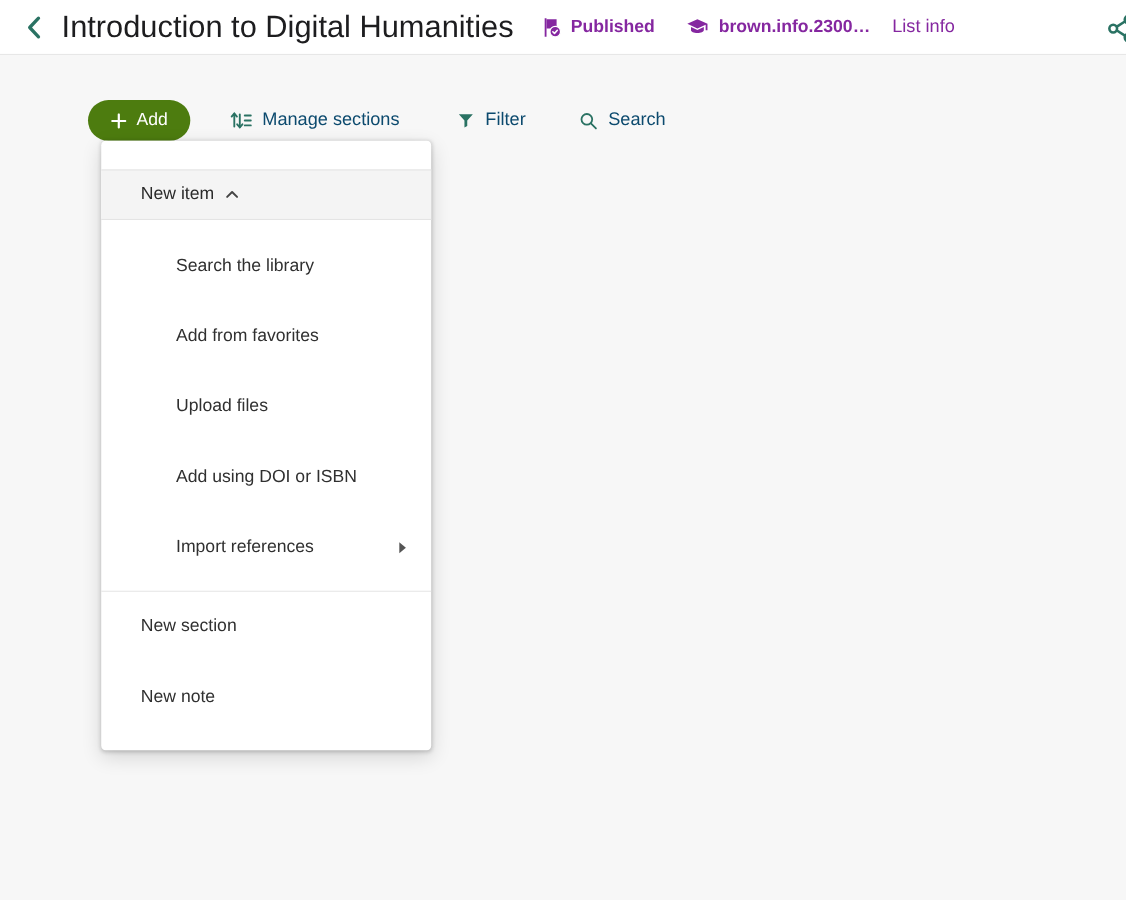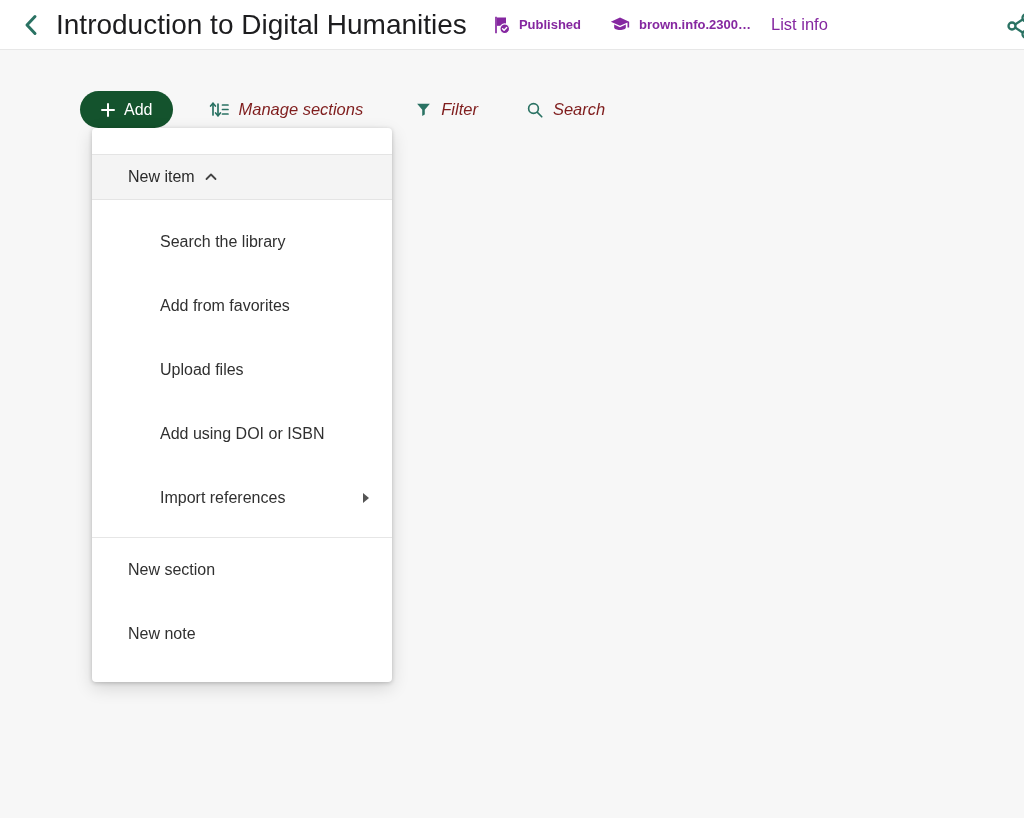--- a/index.html
+++ b/index.html
@@ -28,21 +28,21 @@
   .page-title {
     font-size: 28px;
     font-weight: 500;
     color: #1d1d1f;
     margin-left: 14px;
     white-space: nowrap;
   }
   .hdr-badge {
     display: flex; align-items: center; gap: 8px;
     color: #8527a0;
-    font-size: 13px;
+    font-size: 16px;
     font-weight: 600;
     white-space: nowrap;
     cursor: default;
   }
   .hdr-badge.clickable { cursor: pointer; }
   .badge-published { margin-left: 24px; }
   .badge-course { margin-left: 28px; }
   .list-info {
     margin-left: 20px;
     color: #8527a0;
@@ -67,39 +67,38 @@
     padding: 41px 0 0 80px;
   }
   .add-btn {
     display: inline-flex;
     align-items: center;
     gap: 9px;
     height: 37px;
     padding: 0 21px;
     border: none;
     border-radius: 19px;
-    background: #14532d;
+    background: #4d7c0f;
     color: #ffffff;
     font-family: "Liberation Sans", sans-serif;
     font-size: 16px;
     font-weight: 500;
     cursor: pointer;
   }
   .tool-link {
     display: inline-flex;
     align-items: center;
     gap: 9px;
     background: none;
     border: none;
-    color: #7f1d1d;
+    color: #0c4a6e;
     font-family: "Liberation Sans", sans-serif;
     font-size: 16.5px;
     font-weight: 500;
     cursor: pointer;
-    font-style: italic;
   }
   .tl-manage { margin-left: 36px; }
   .tl-filter { margin-left: 52px; }
   .tl-search { margin-left: 48px; }
 
   
   .add-menu {
     position: absolute;
     left: 92px;
     top: 128px;

